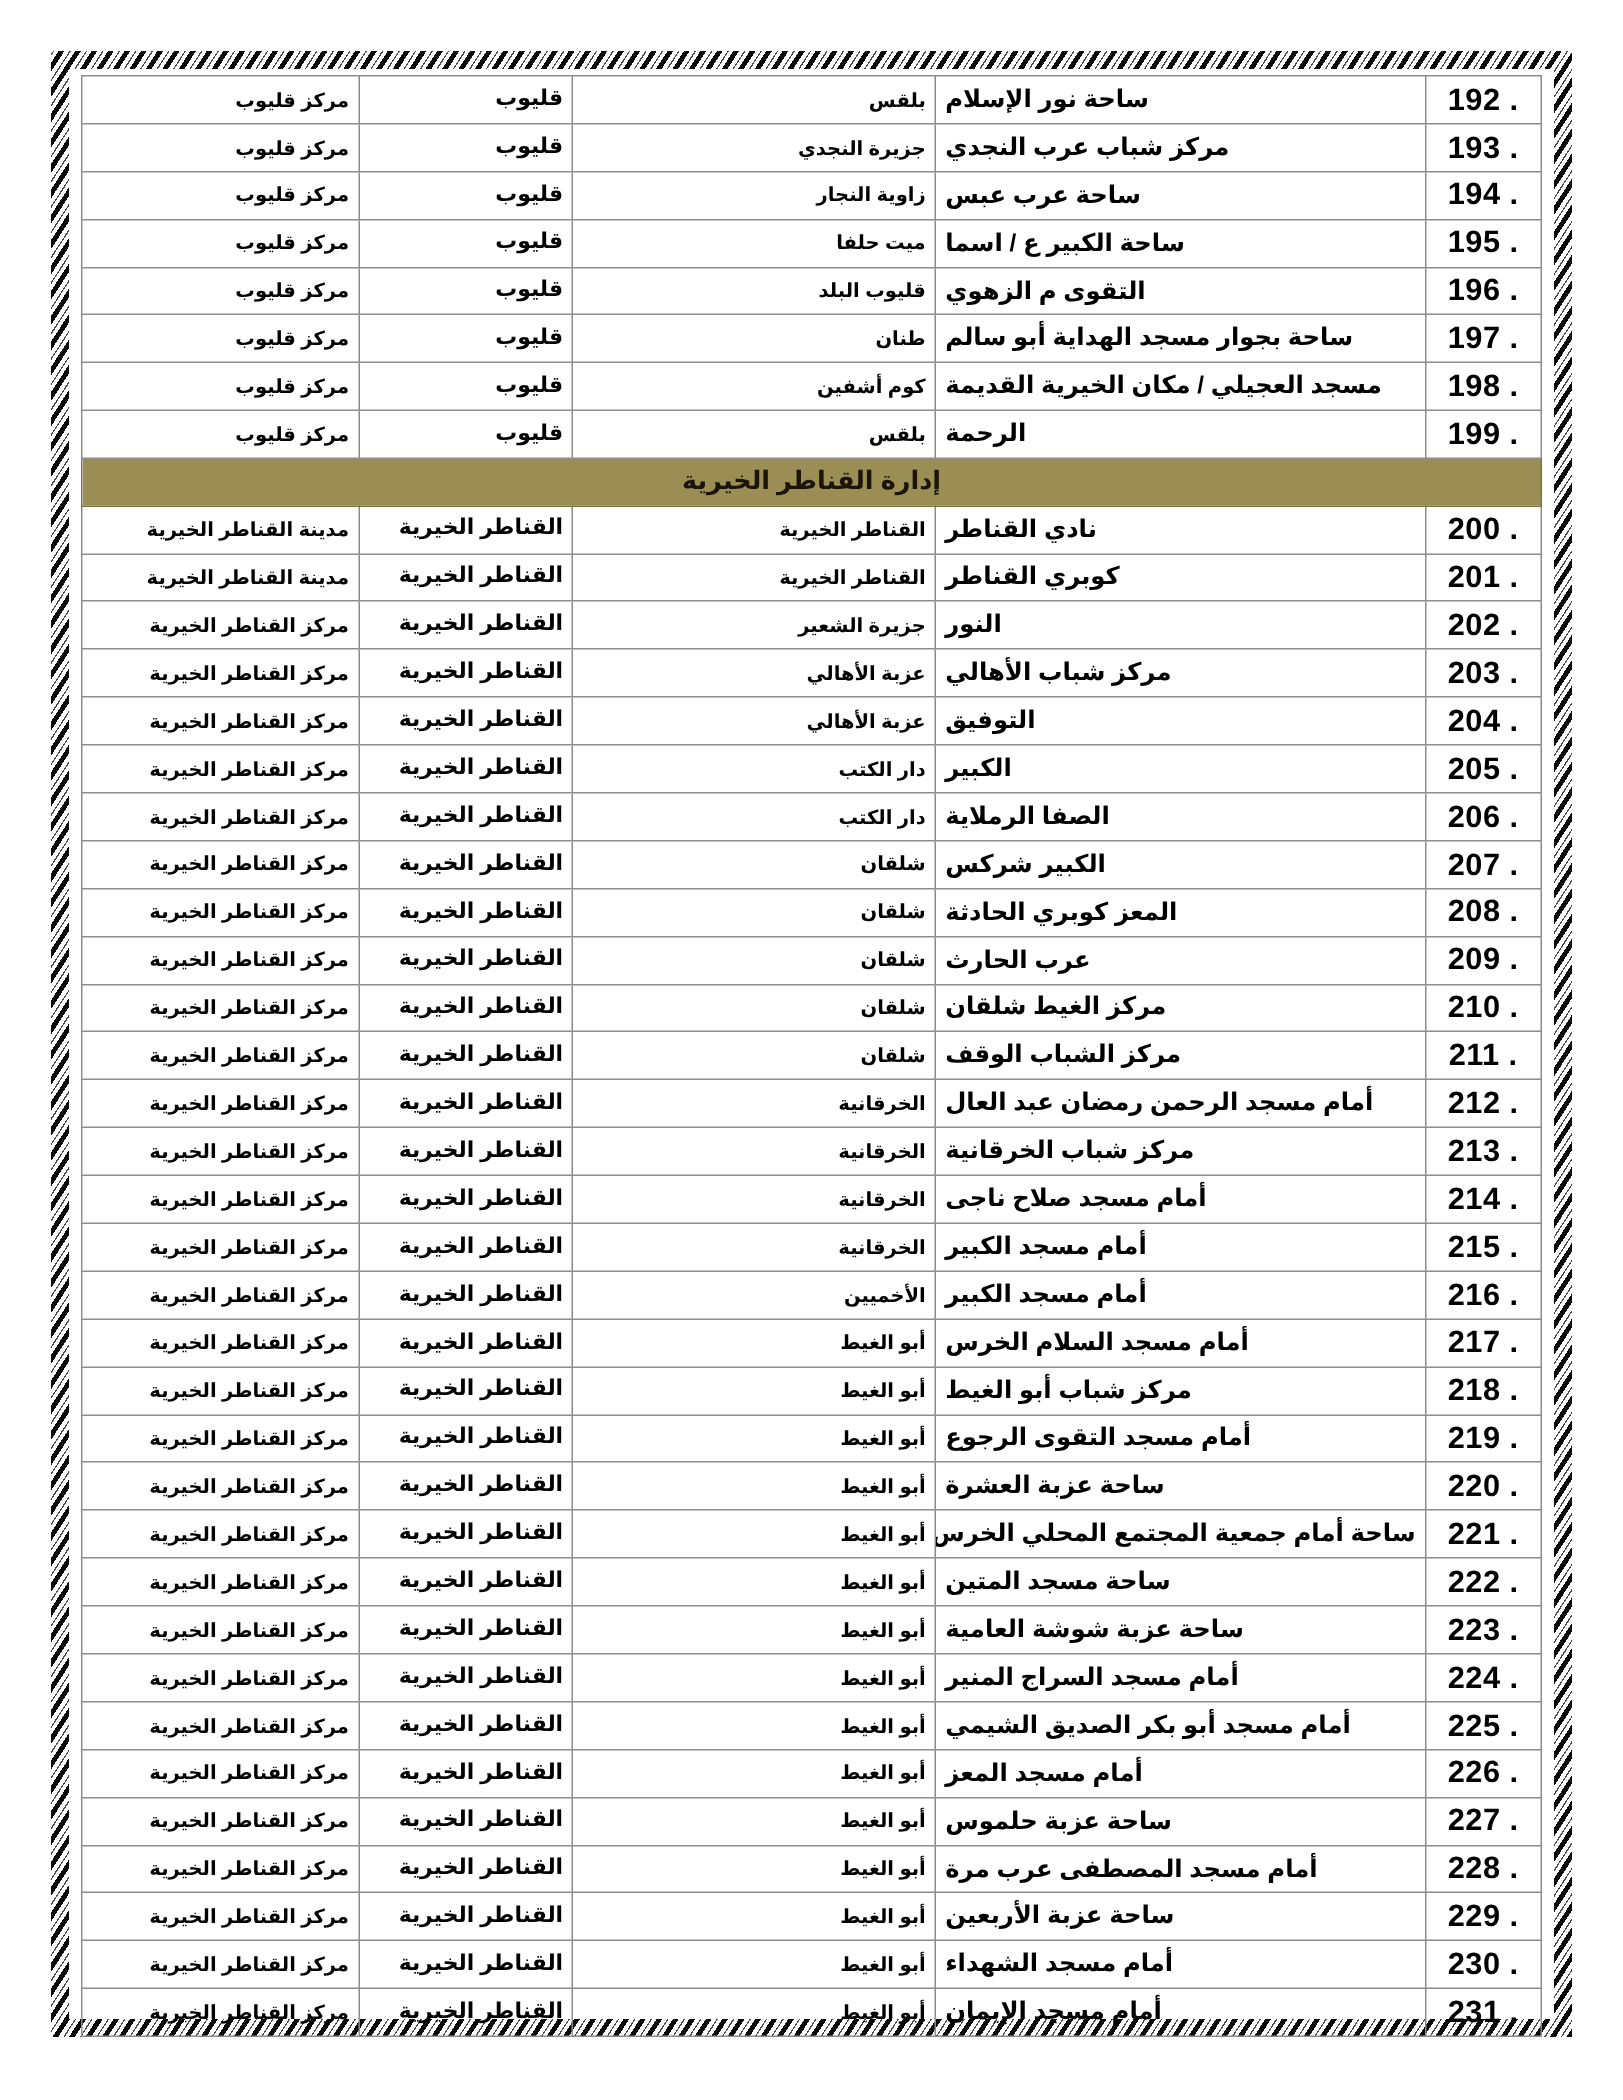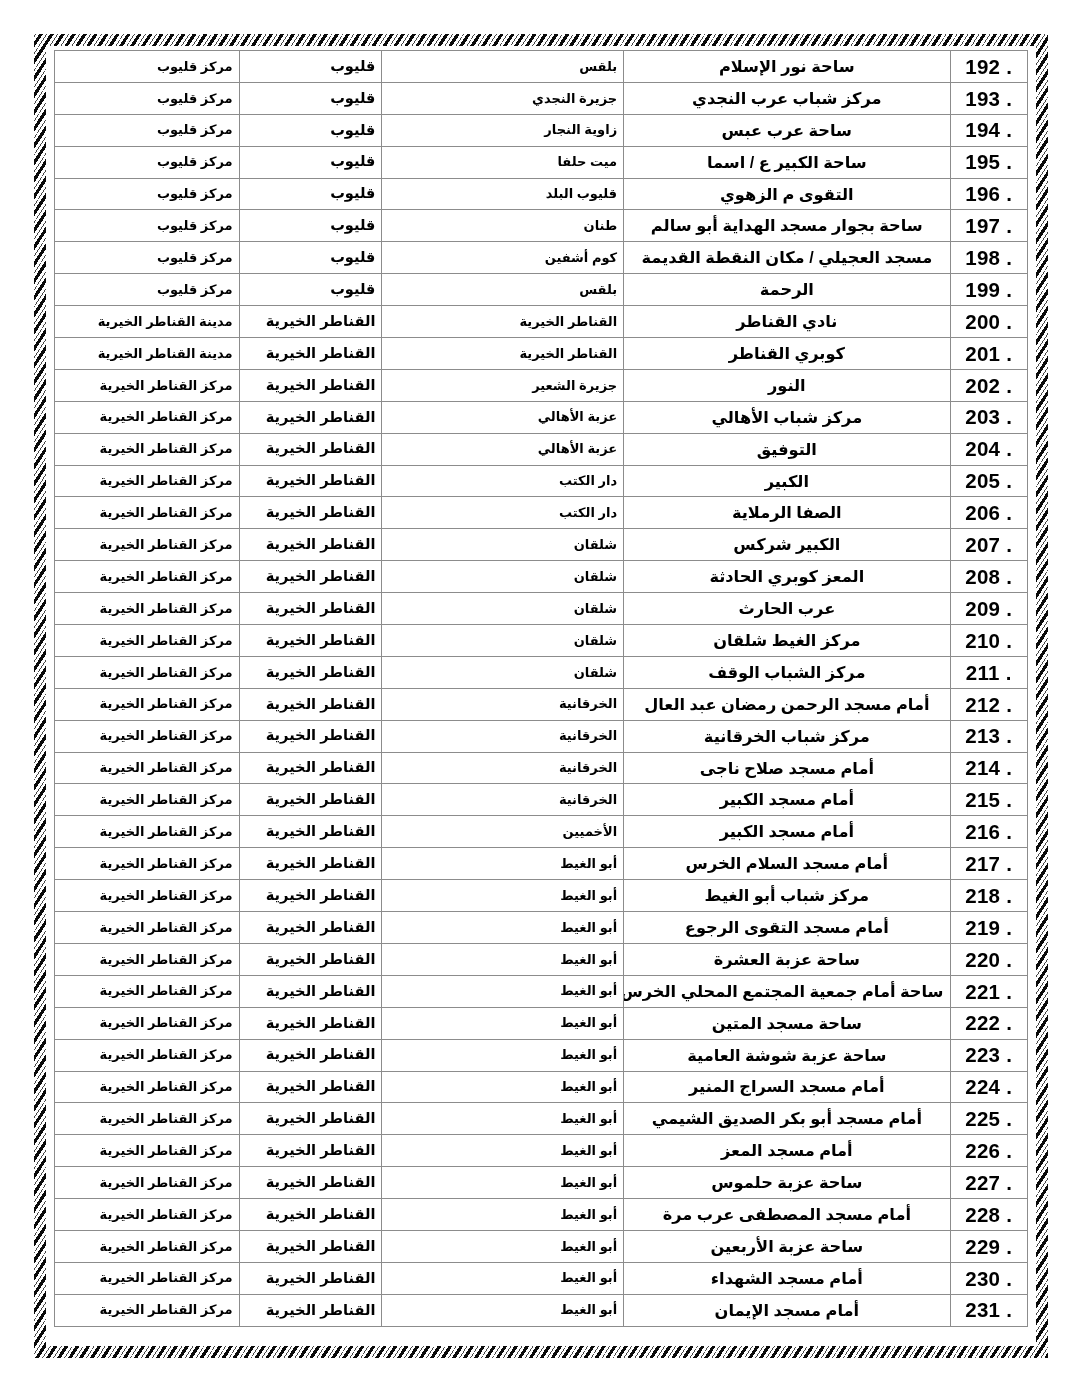--- a/index.html
+++ b/index.html
@@ -70,21 +70,21 @@
     text-align: center;
     font-weight: bold;
     font-size: 20.5px;
     letter-spacing: 0.3px;
     direction: ltr;
     font-family: "Liberation Sans", "DejaVu Sans", sans-serif;
     color: #000;
     margin-top: 16px;
   }
   td.place {
-    text-align: center;
+    text-align: left;
     font-weight: bold;
     font-size: 16.2px;
     color: #000;
     padding-left: 10px;
   }
   td.village {
     text-align: right;
     font-weight: bold;
     font-size: 13px;
     color: #000;
@@ -166,31 +166,34 @@
           </tr>
           <tr class="data-row">
             <td class="num">197 .</td>
             <td class="place">ساحة بجوار مسجد الهداية أبو سالم</td>
             <td class="village">طنان</td>
             <td class="district">قليوب</td>
             <td class="center">مركز قليوب</td>
           </tr>
           <tr class="data-row">
             <td class="num">198 .</td>
-            <td class="place">مسجد العجيلي / مكان النقطة القديمة</td>
+            <td class="place">مسجد العجيلي / مكان الخيرية القديمة</td>
             <td class="village">كوم أشفين</td>
             <td class="district">قليوب</td>
             <td class="center">مركز قليوب</td>
           </tr>
           <tr class="data-row">
             <td class="num">199 .</td>
             <td class="place">الرحمة</td>
             <td class="village">بلقس</td>
             <td class="district">قليوب</td>
             <td class="center">مركز قليوب</td>
+          </tr>
+          <tr class="section-row">
+            <td colspan="5">إدارة القناطر الخيرية</td>
           </tr>
           <tr class="data-row">
             <td class="num">200 .</td>
             <td class="place">نادي القناطر</td>
             <td class="village">القناطر الخيرية</td>
             <td class="district">القناطر الخيرية</td>
             <td class="center">مدينة القناطر الخيرية</td>
           </tr>
           <tr class="data-row">
             <td class="num">201 .</td>

